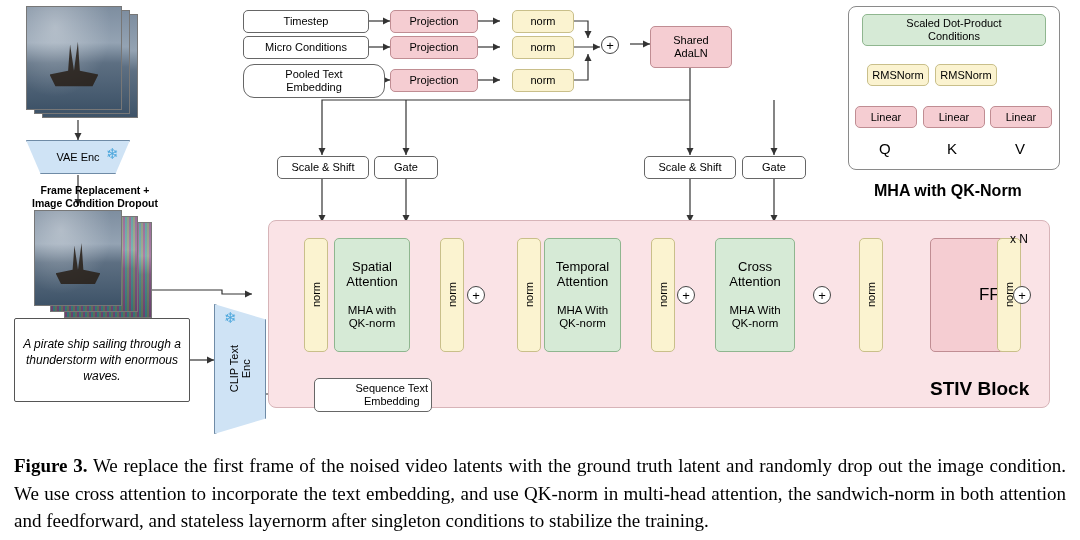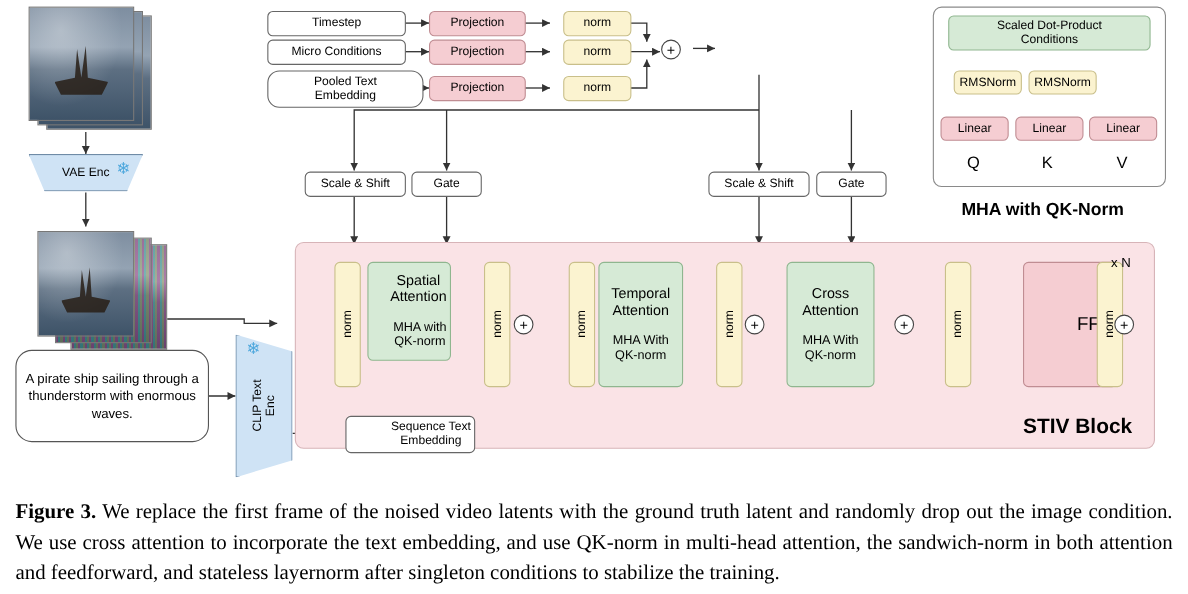--- a/index.html
+++ b/index.html
@@ -145,29 +145,30 @@
     font-size: 15px;
   }
   .xn {
     position:absolute;
     font-size: 12px;
   }
   .prompt-box {
     position:absolute;
     box-sizing:border-box;
     border:1px solid #555;
-    border-radius:15px;
+    border-radius:2px;
     background:#fff;
     font-size: 12px;
     line-height: 1.35;
     text-align:center;
     display:flex;
     align-items:center;
     justify-content:center;
     padding: 20px 6px;
+    font-style: italic;
   }
 </style>
 </head>
 <body>
 
 <div id="figure">
 
   <svg class="lines">
     <defs>
       <marker id="arr" markerWidth="7" markerHeight="7" refX="6" refY="3" orient="auto">
@@ -246,20 +247,22 @@
   </div>
   <div class="img-stack storm1" style="left:26px; top:6px; width:96px; height:104px;">
     <div class="ship"></div>
   </div>
 
   <div class="vae-trap" style="left:26px; top:140px; width:104px; height:34px; clip-path: polygon(0% 0%, 100% 0%, 86% 100%, 14% 100%);">
     <span>VAE Enc</span>
   </div>
   <div class="snow" style="left:106px; top:146px;">❄</div>
 
+  <div class="textnode bold" style="left:12px; top:184px; width:166px; text-align:center; white-space:pre-line; font-size:10.5px;">Frame Replacement +
+Image Condition Dropout</div>
 
   <div class="img-stack storm2" style="left:64px; top:222px; width:88px; height:96px;">
     <div class="ship"></div>
   </div>
   <div class="img-stack storm2" style="left:50px; top:216px; width:88px; height:96px;">
     <div class="ship"></div>
   </div>
   <div class="img-stack storm1" style="left:34px; top:210px; width:88px; height:96px;">
     <div class="ship"></div>
   </div>
@@ -302,41 +305,45 @@
     <span>norm</span>
   </div>
   <div class="box yellow" style="left:500px; top:69px; width:62px; height:23px;">
     <span>norm</span>
   </div>
 
   <div class="plus" style="left:601px; top:36px;">
     <span>+</span>
   </div>
 
+  <div class="box pink" style="left:650px; top:26px; width:82px; height:42px;">
+    <span style="white-space:pre-line;">Shared
+AdaLN</span>
+  </div>
 
   <div class="box plain" style="left:277px; top:156px; width:92px; height:23px;">
     <span>Scale &amp; Shift</span>
   </div>
   <div class="box plain" style="left:374px; top:156px; width:64px; height:23px;">
     <span>Gate</span>
   </div>
   <div class="box plain" style="left:644px; top:156px; width:92px; height:23px;">
     <span>Scale &amp; Shift</span>
   </div>
   <div class="box plain" style="left:742px; top:156px; width:64px; height:23px;">
     <span>Gate</span>
   </div>
 
   <div class="bigpanel pinkpanel" style="left:268px; top:220px; width:782px; height:188px;"></div>
 
   <div class="box yellow vertwrap" style="left:292px; top:238px; width:24px; height:114px;">
     <span class="vertlabel">norm</span>
   </div>
 
-  <div class="box green" style="left:334px; top:238px; width:76px; height:90px; flex-direction:column; gap:14px; font-size:13px;align-items:flex-end;">
+  <div class="box green" style="left:334px; top:238px; width:76px; height:114px; flex-direction:column; gap:14px; font-size:13px;">
     <span style="white-space:pre-line;">Spatial
 Attention</span>
     <span style="white-space:pre-line; font-size:11.5px;">MHA with
 QK-norm</span>
   </div>
 
   <div class="box yellow" style="left:428px; top:238px; width:24px; height:114px;">
     <span class="vertlabel">norm</span>
   </div>
 

